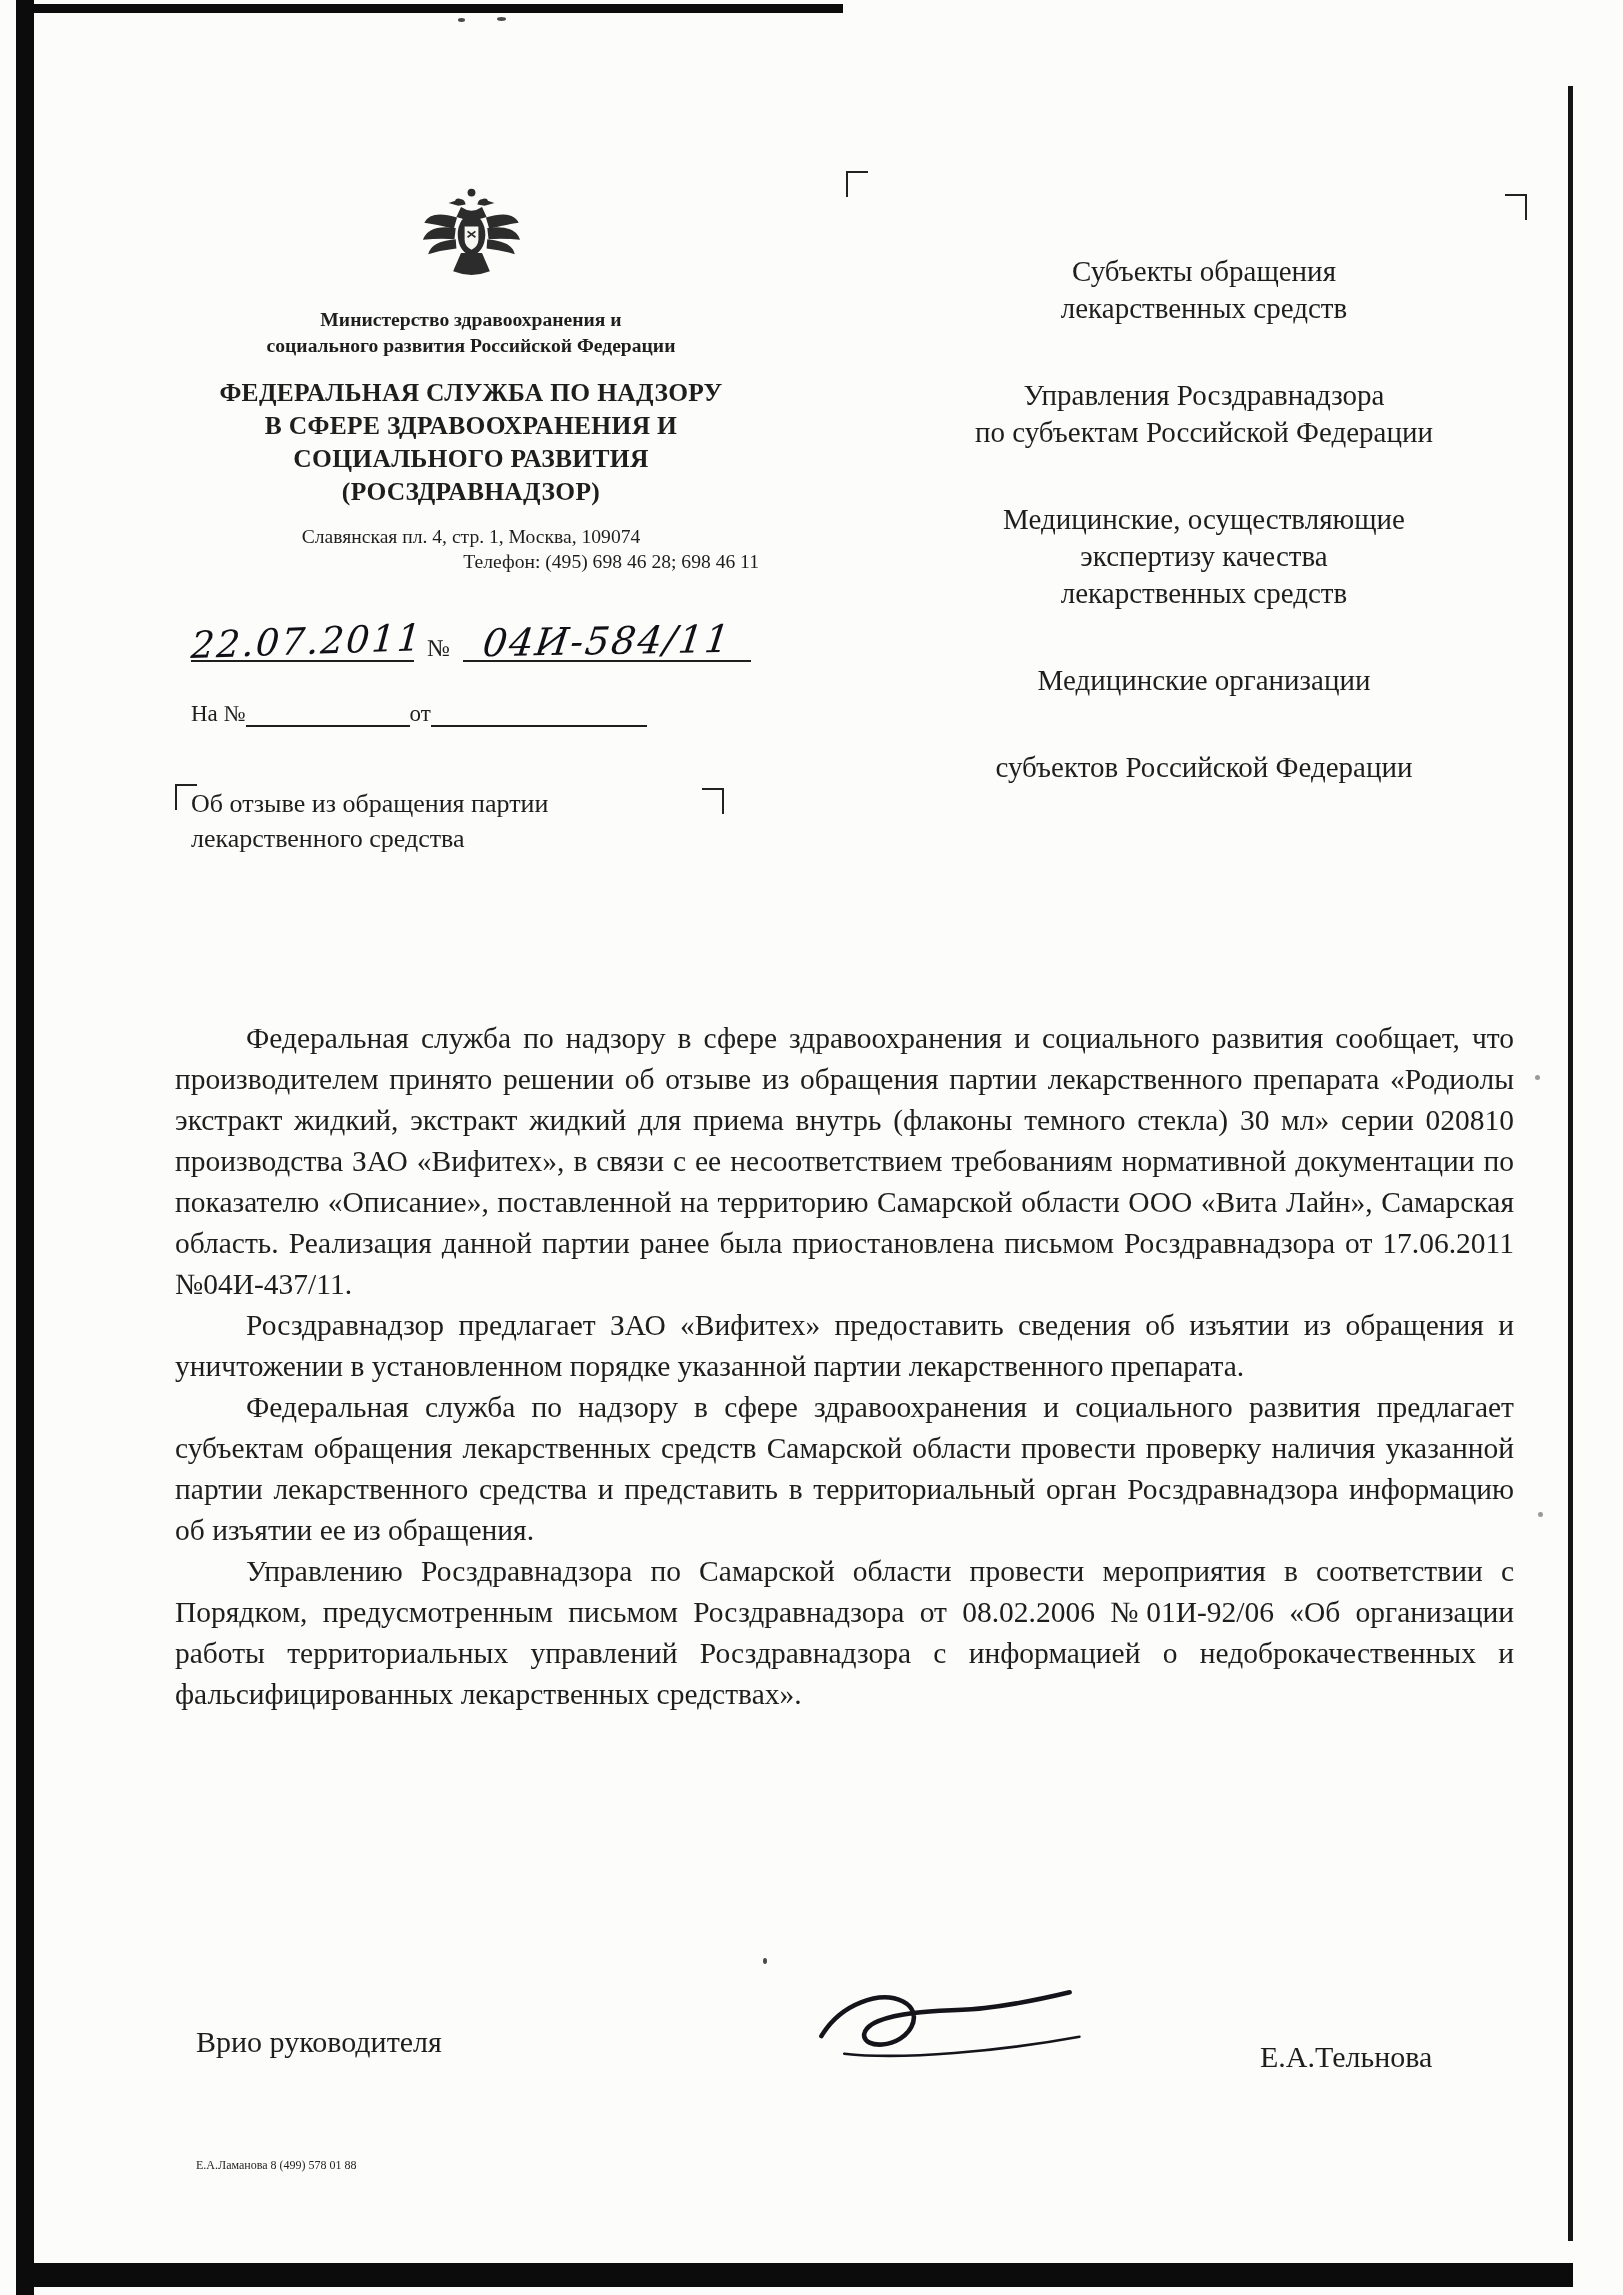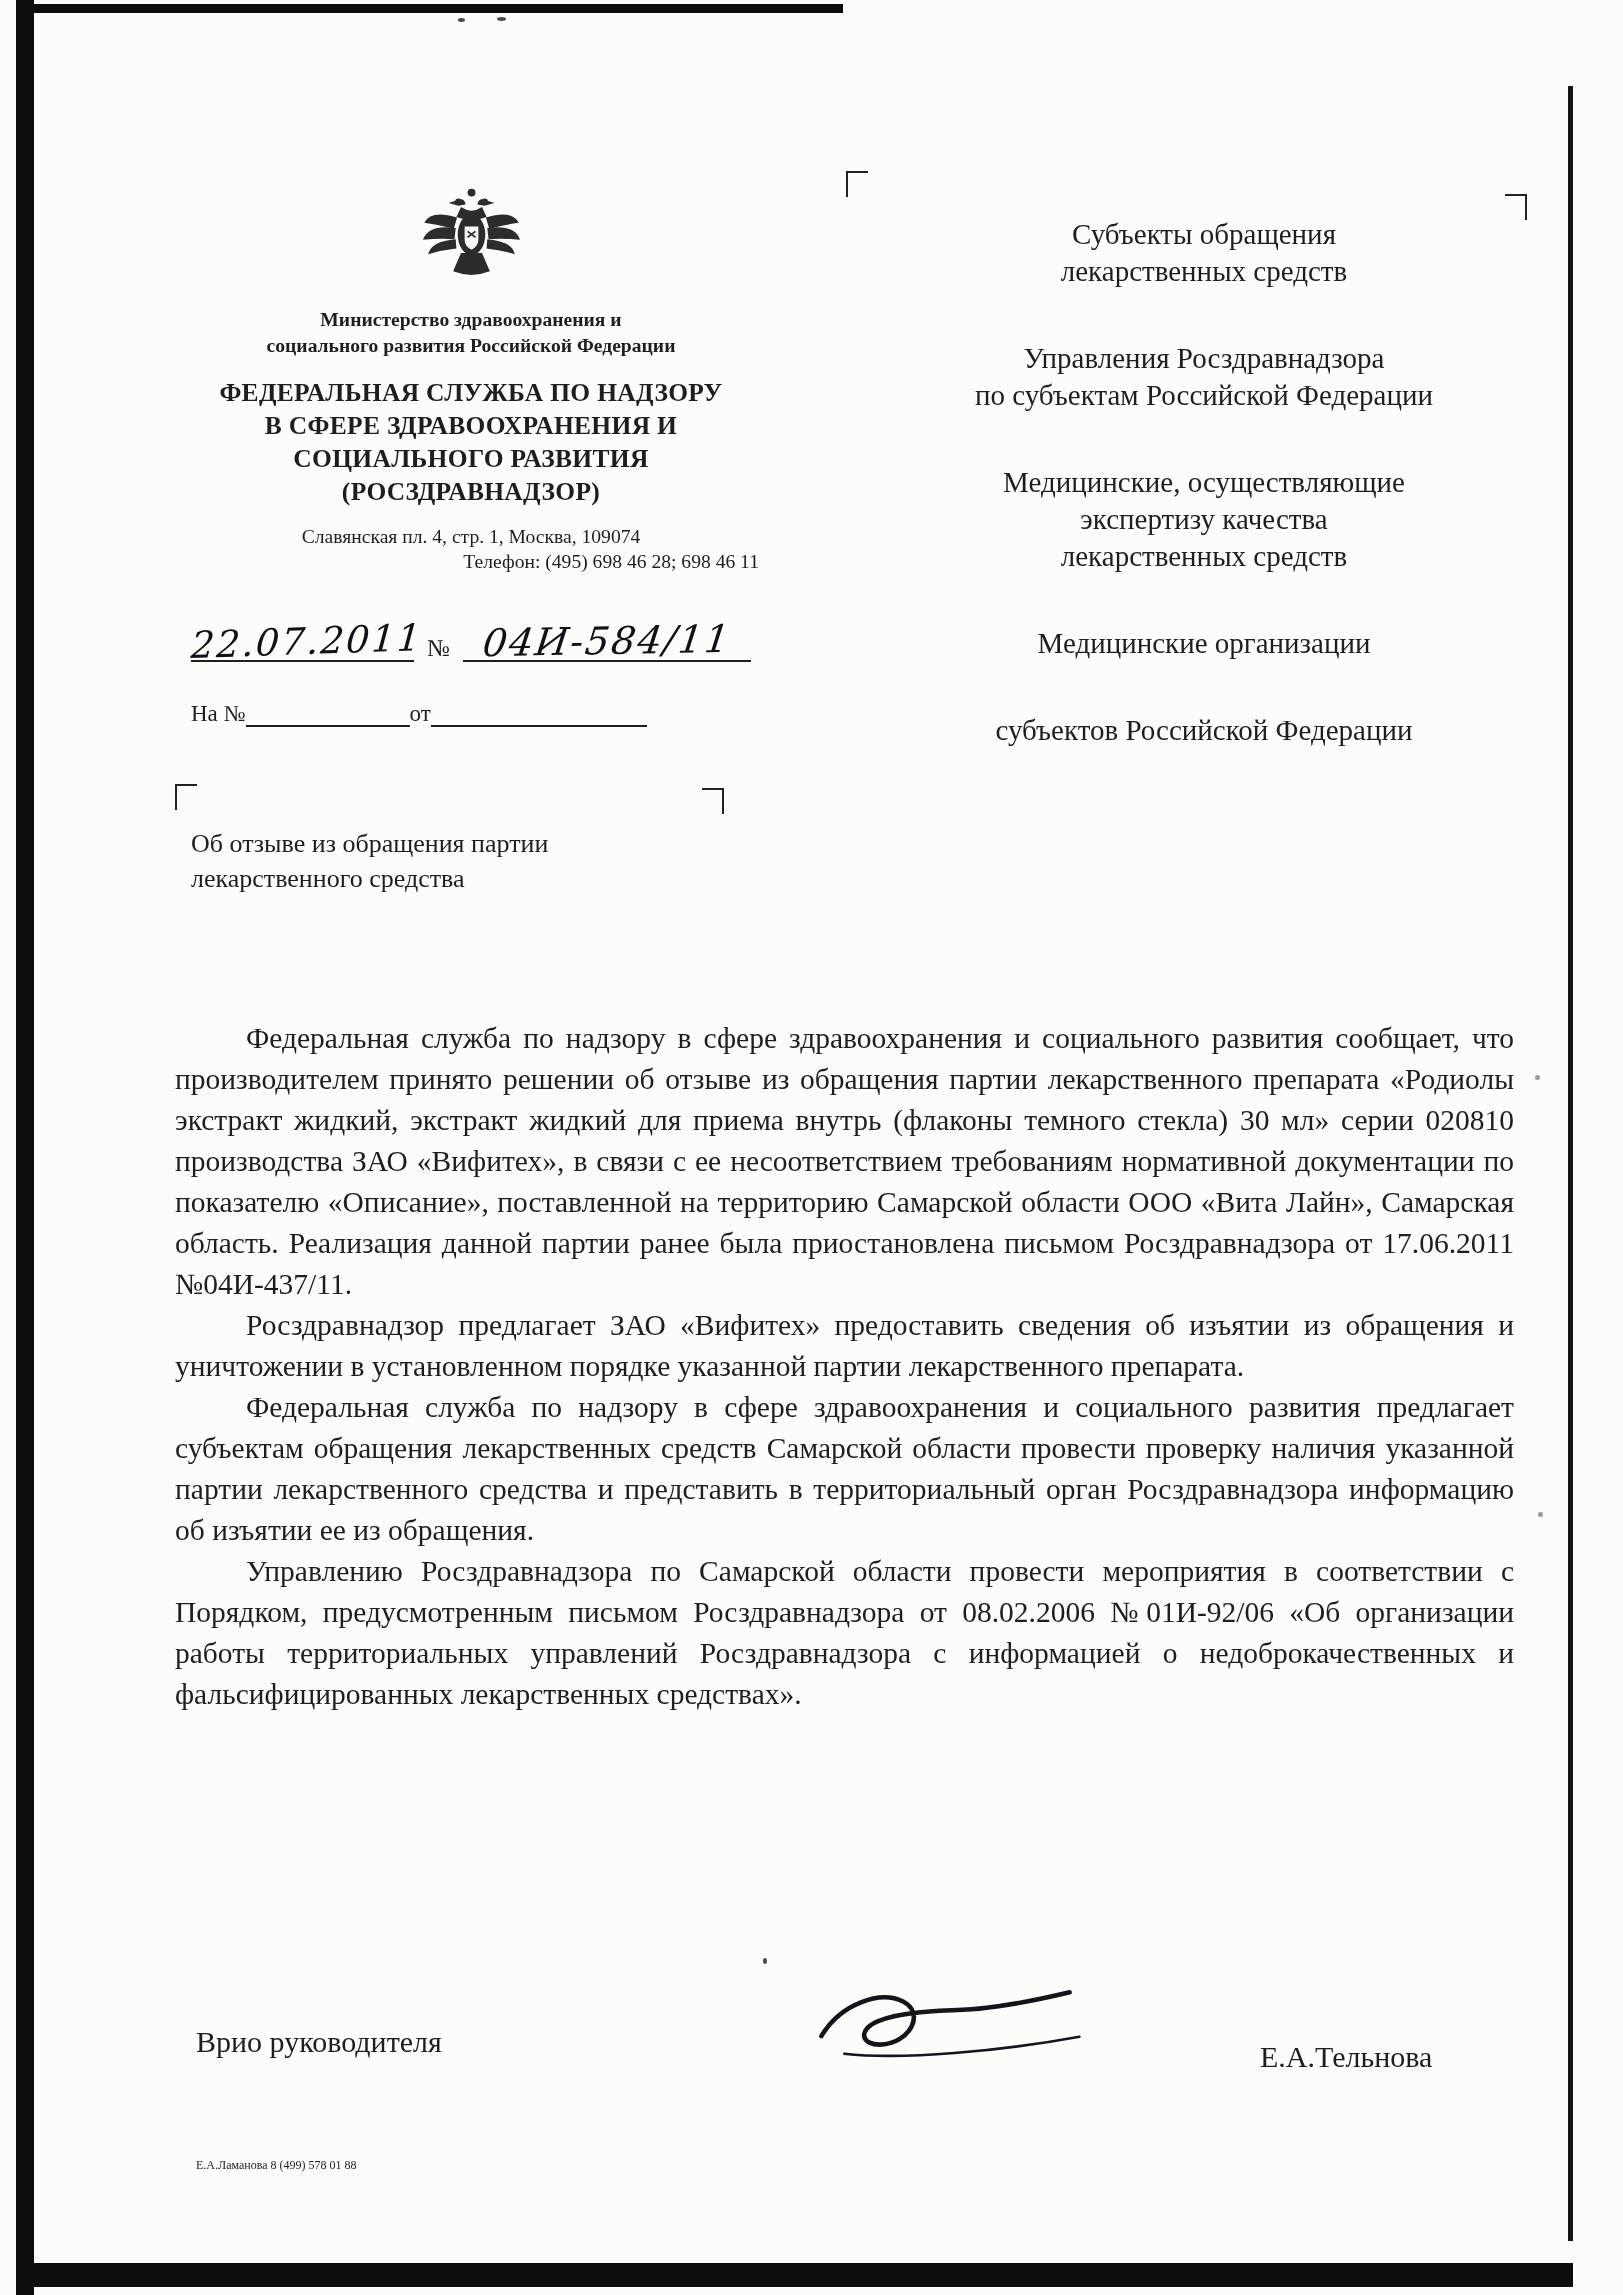--- a/index.html
+++ b/index.html
@@ -38,25 +38,25 @@
   .blank.b-small1{width:164px;}
   .blank.b-small2{width:216px;}
   .hw{
     font-family:"DejaVu Serif", serif;font-style:italic;color:#101016;
     display:inline-block;letter-spacing:2px;font-size:37px;line-height:37px;
     transform:rotate(-2deg) skewX(-6deg);white-space:nowrap;
   }
   .hw-num{font-size:38px;transform:rotate(-1deg) skewX(-8deg);}
 
   
-  .subject{position:absolute;left:191px;top:826px;width:537px;font-size:26px;line-height:35px;}
+  .subject{position:absolute;left:191px;top:786px;width:537px;font-size:26px;line-height:35px;}
 
   
   .recipients{position:absolute;left:857px;top:216px;width:694px;text-align:center;font-size:29px;line-height:37px;}
-  .recipient{margin-bottom:50px;}
+  .recipient{margin-bottom:50px;margin-top:37px;}
 
   
   .body-text{position:absolute;left:175px;top:1018px;width:1339px;font-size:29.5px;line-height:41px;text-align:justify;}
   .body-text p{margin:0;text-indent:71px;}
 
   
   .signoff-position{position:absolute;left:196px;top:2025px;font-size:30px;}
   .signature-svg{position:absolute;left:805px;top:1974px;}
   .signoff-name{position:absolute;left:1260px;top:2025px;font-size:30px;margin-top:15px;}
   .executor{position:absolute;left:196px;top:2146px;font-size:12px;font-weight:normal;margin-top:12px;}

